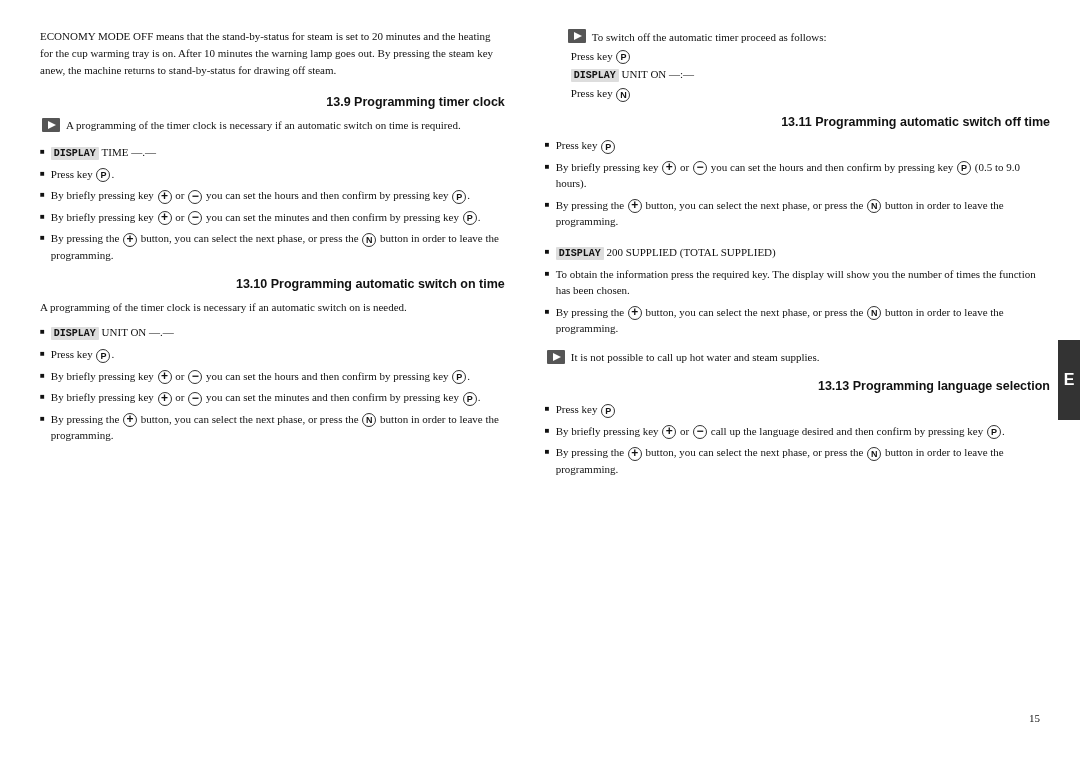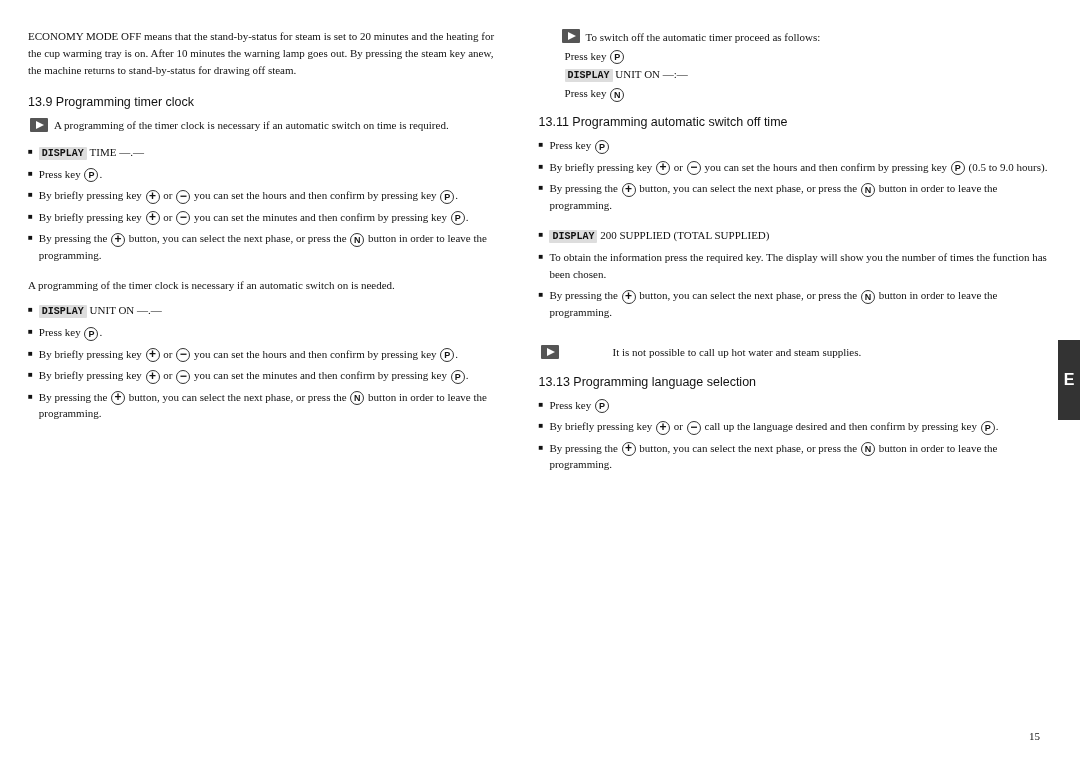--- a/index.html
+++ b/index.html
@@ -10,21 +10,21 @@
       color: #111;
       width: 1080px;
       height: 760px;
       overflow: hidden;
       display: flex;
     }
 
     .page-content {
       flex: 1;
       display: flex;
-      padding: 28px 30px 28px 28px;
+      padding: 28px 30px 28px 40px;
       position: relative;
     }
 
     .left-col {
       width: 48%;
       padding-right: 20px;
     }
 
     .right-col {
       width: 52%;
@@ -44,36 +44,37 @@
       font-weight: bold;
       display: flex;
       align-items: center;
       justify-content: center;
       height: 80px;
       font-family: Arial, sans-serif;
     }
 
     .page-number {
       position: absolute;
-      bottom: 18px;
+      bottom: 36px;
       right: 40px;
       font-size: 11px;
     }
 
     .intro-text {
       font-size: 11px;
       line-height: 1.55;
       margin-bottom: 16px;
     }
 
     h3 {
       font-size: 12.5px;
-      font-weight: normal;
+      font-weight: bold;
       margin-bottom: 8px;
       font-family: Arial, Helvetica, sans-serif;
+      text-align: right;
     }
 
     .section {
       margin-bottom: 14px;
     }
 
     .section-intro {
       font-size: 11px;
       line-height: 1.55;
       margin-bottom: 8px;
@@ -232,20 +233,21 @@
         <li>
           <span>By briefly pressing key <span class="key-plus">+</span> or <span class="key-plus">−</span> you can set the minutes and then confirm by pressing key <span class="key-circle">P</span>.</span>
         </li>
         <li>
           <span>By pressing the <span class="key-plus">+</span> button, you can select the next phase, or press the <span class="key-circle">N</span> button in order to leave the programming.</span>
         </li>
       </ul>
     </div>
 
     <div class="section">
+      <h3>13.10 Programming automatic switch on time</h3>
 
       <p class="section-intro">A programming of the timer clock is necessary if an automatic switch on is needed.</p>
 
       <ul class="bullet-list">
         <li>
           <span><span class="display-tag">DISPLAY</span>&nbsp;UNIT ON —.—</span>
         </li>
         <li>
           <span>Press key <span class="key-circle">P</span>.</span>
         </li>
@@ -305,21 +307,21 @@
           <span><span class="display-tag">DISPLAY</span>&nbsp;200 SUPPLIED (TOTAL SUPPLIED)</span>
         </li>
         <li>
           <span>To obtain the information press the required key. The display will show you the number of times the function has been chosen.</span>
         </li>
         <li>
           <span>By pressing the <span class="key-plus">+</span> button, you can select the next phase, or press the <span class="key-circle">N</span> button in order to leave the programming.</span>
         </li>
       </ul>
 
-      <div class="arrow-block" style="margin-top:24px;gap:48px;">
+      <div class="arrow-block" style="margin-top:12px;">
         <span class="arrow-icon">
           <svg viewBox="0 0 18 14" fill="none" xmlns="http://www.w3.org/2000/svg">
             <rect x="0" y="0" width="18" height="14" rx="1" fill="#555"></rect>
             <polygon points="6,3 6,11 14,7" fill="white"></polygon>
           </svg>
         </span>
         <span>It is not possible to call up hot water and steam supplies.</span>
       </div>
     </div>
 

